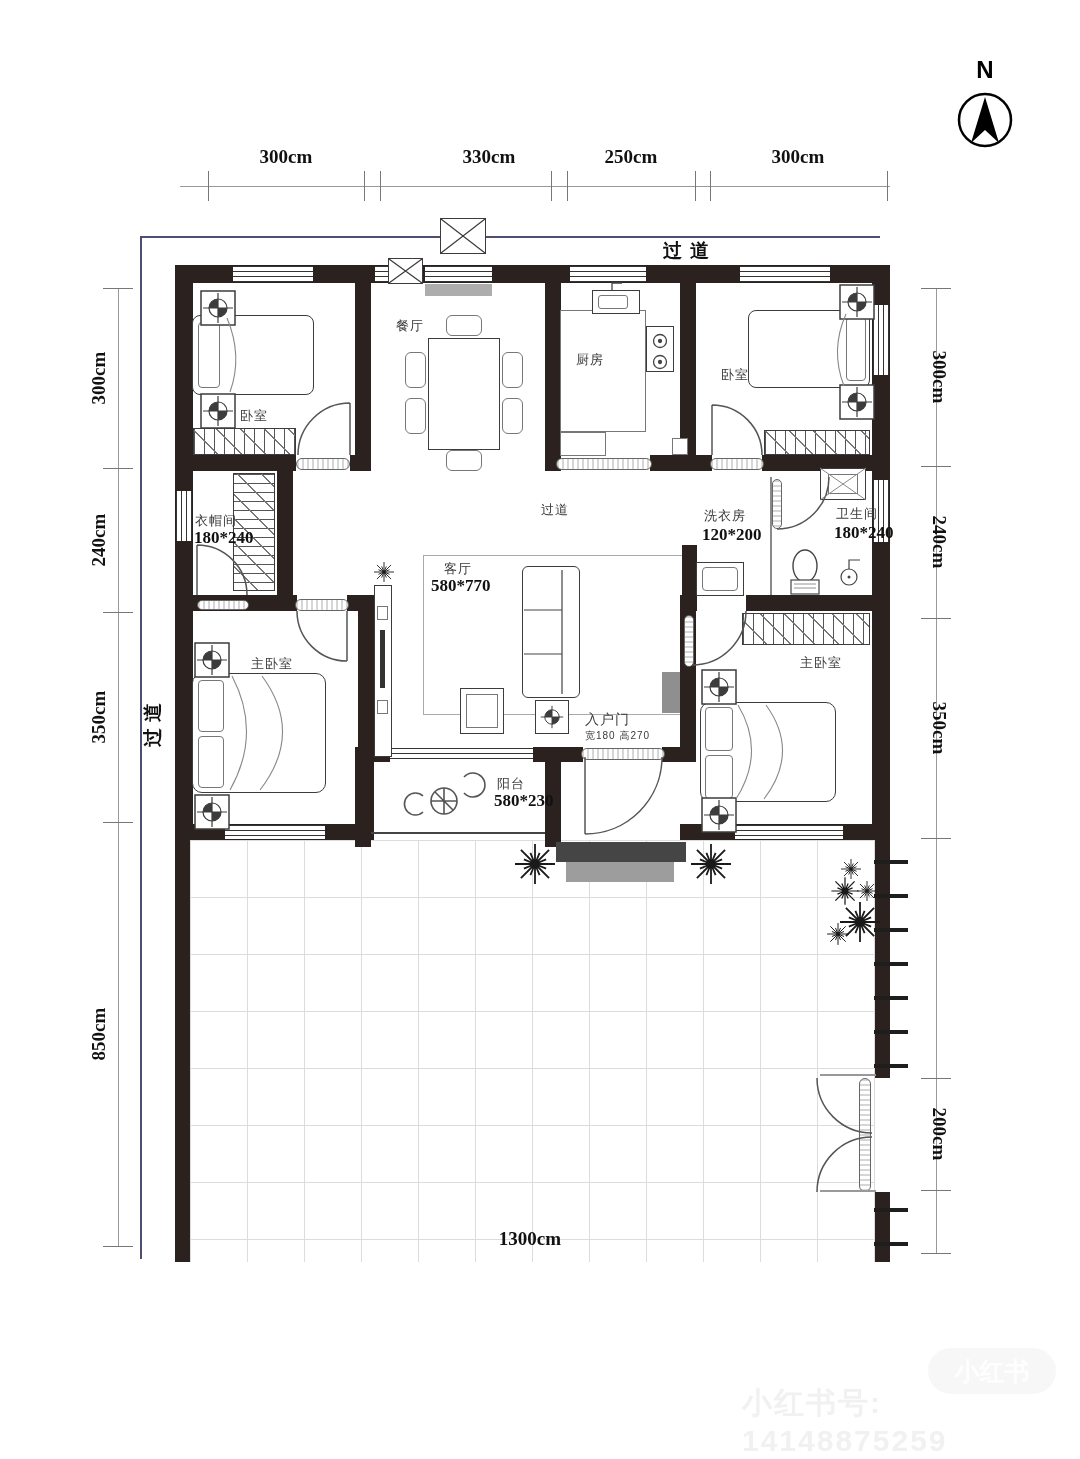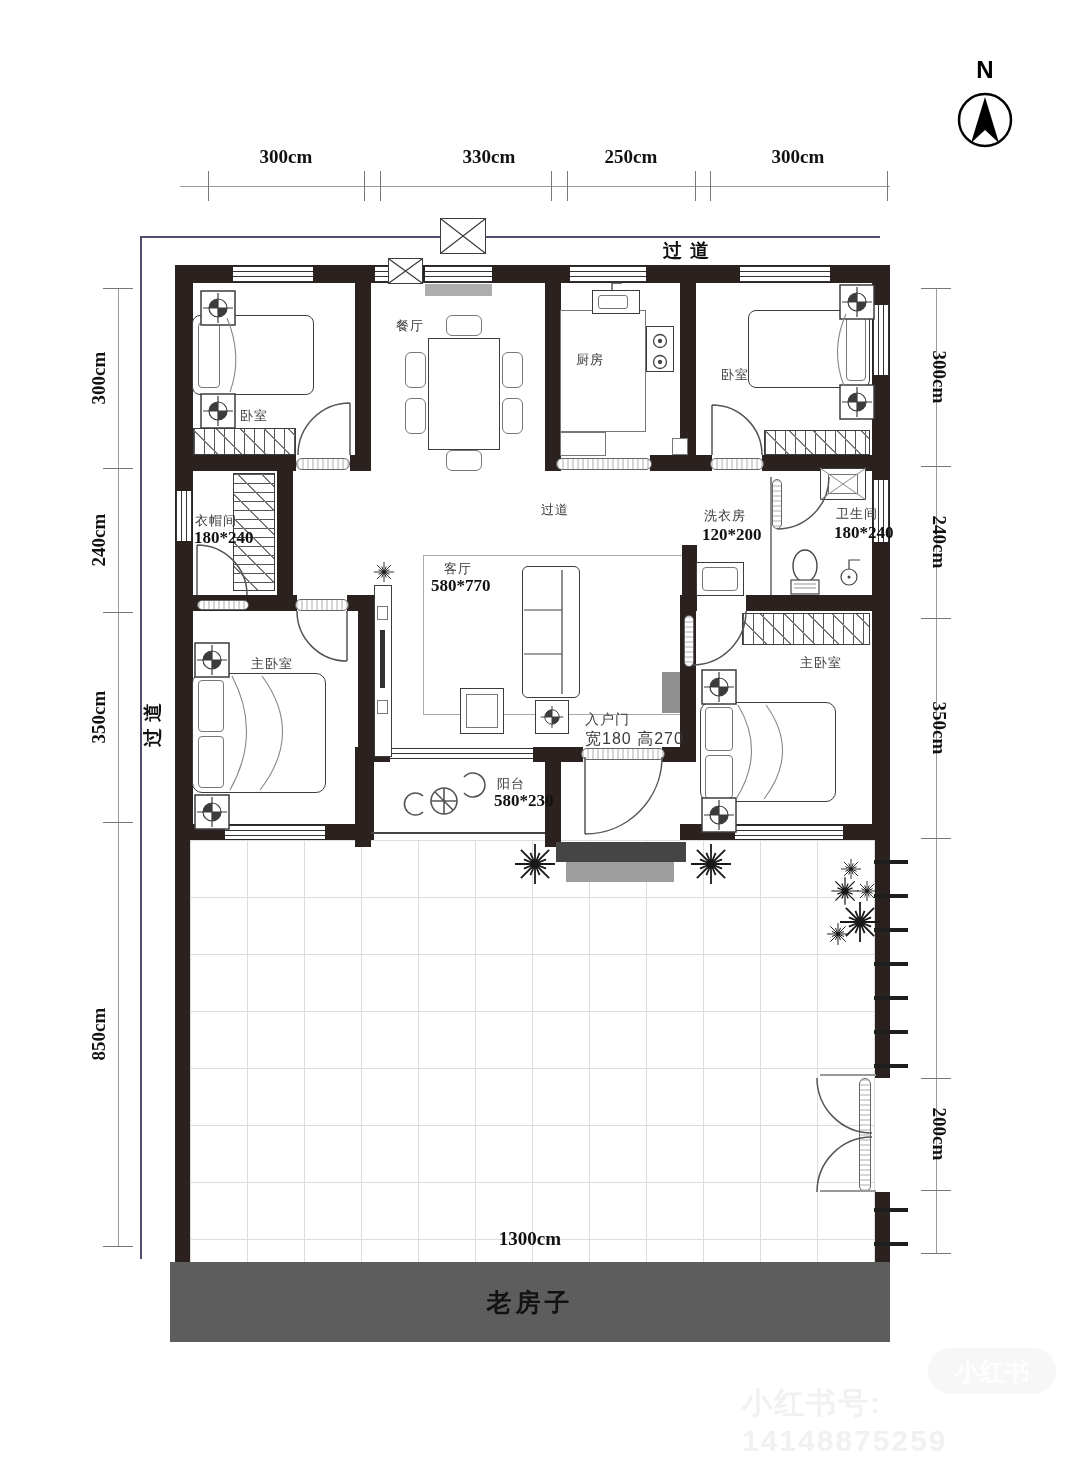--- a/index.html
+++ b/index.html
@@ -331,22 +331,21 @@
   <div class="sz" style="left:702px;top:525px;">120*200</div>
   <div class="rl" style="left:836px;top:505px;">卫生间</div>
   <div class="sz" style="left:834px;top:523px;">180*240</div>
   <div class="rl" style="left:251px;top:655px;">主卧室</div>
   <div class="rl" style="left:428px;top:560px;margin-left:16px;">客厅</div>
   <div class="sz" style="left:431px;top:576px;">580*770</div>
   <div class="rl" style="left:800px;top:654px;">主卧室</div>
   <div class="rl" style="left:497px;top:775px;">阳台</div>
   <div class="sz" style="left:494px;top:791px;">580*230</div>
   <div class="rl" style="left:585px;top:711px;font-size:14px;">入户门</div>
-  <div class="rl" style="left:585px;top:729px;font-size:16px;">宽180 高270</div>
+  <div class="rl" style="left:585px;top:729px;font-size:10px;">宽180 高270</div>
 
   <div class="nlabel" style="left:973px;top:56px;width:24px;">N</div>
 
-  <div class="band" style="left:170px;top:1262px;width:720px;height:80px;">老房子</div>
 
   <div class="wm-badge" style="left:928px;top:1348px;width:128px;height:46px;">小红书</div>
   <div class="wm-text" style="left:742px;top:1383px;">小红书号: 14148875259</div>
 
 </div>
 
 </body></html>

